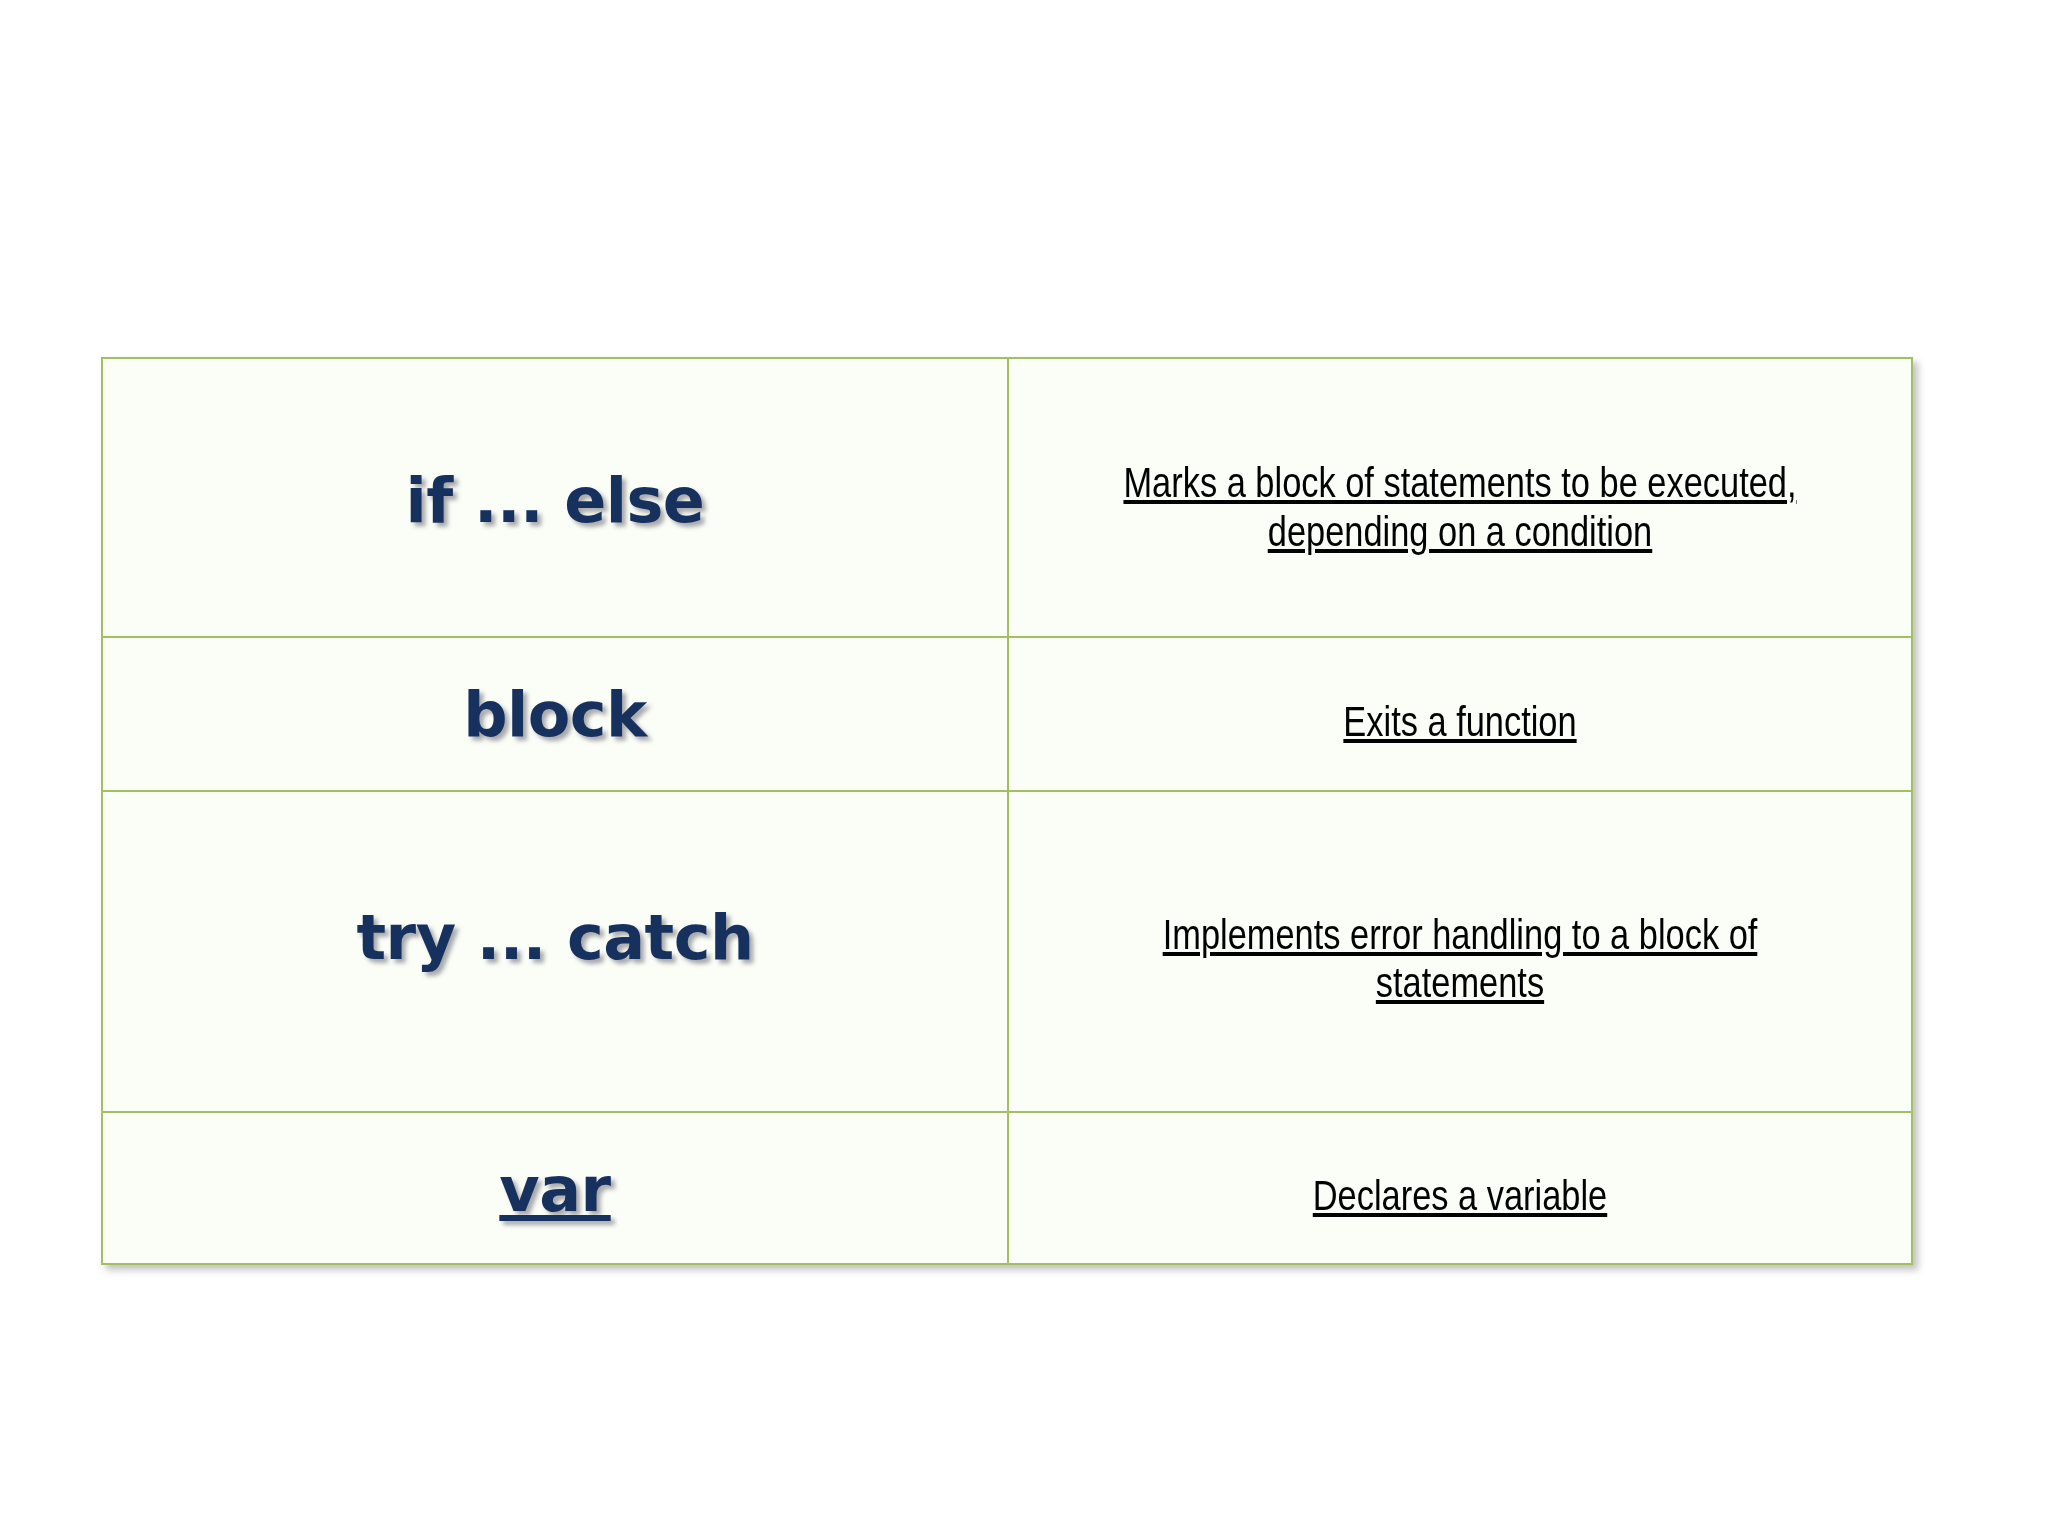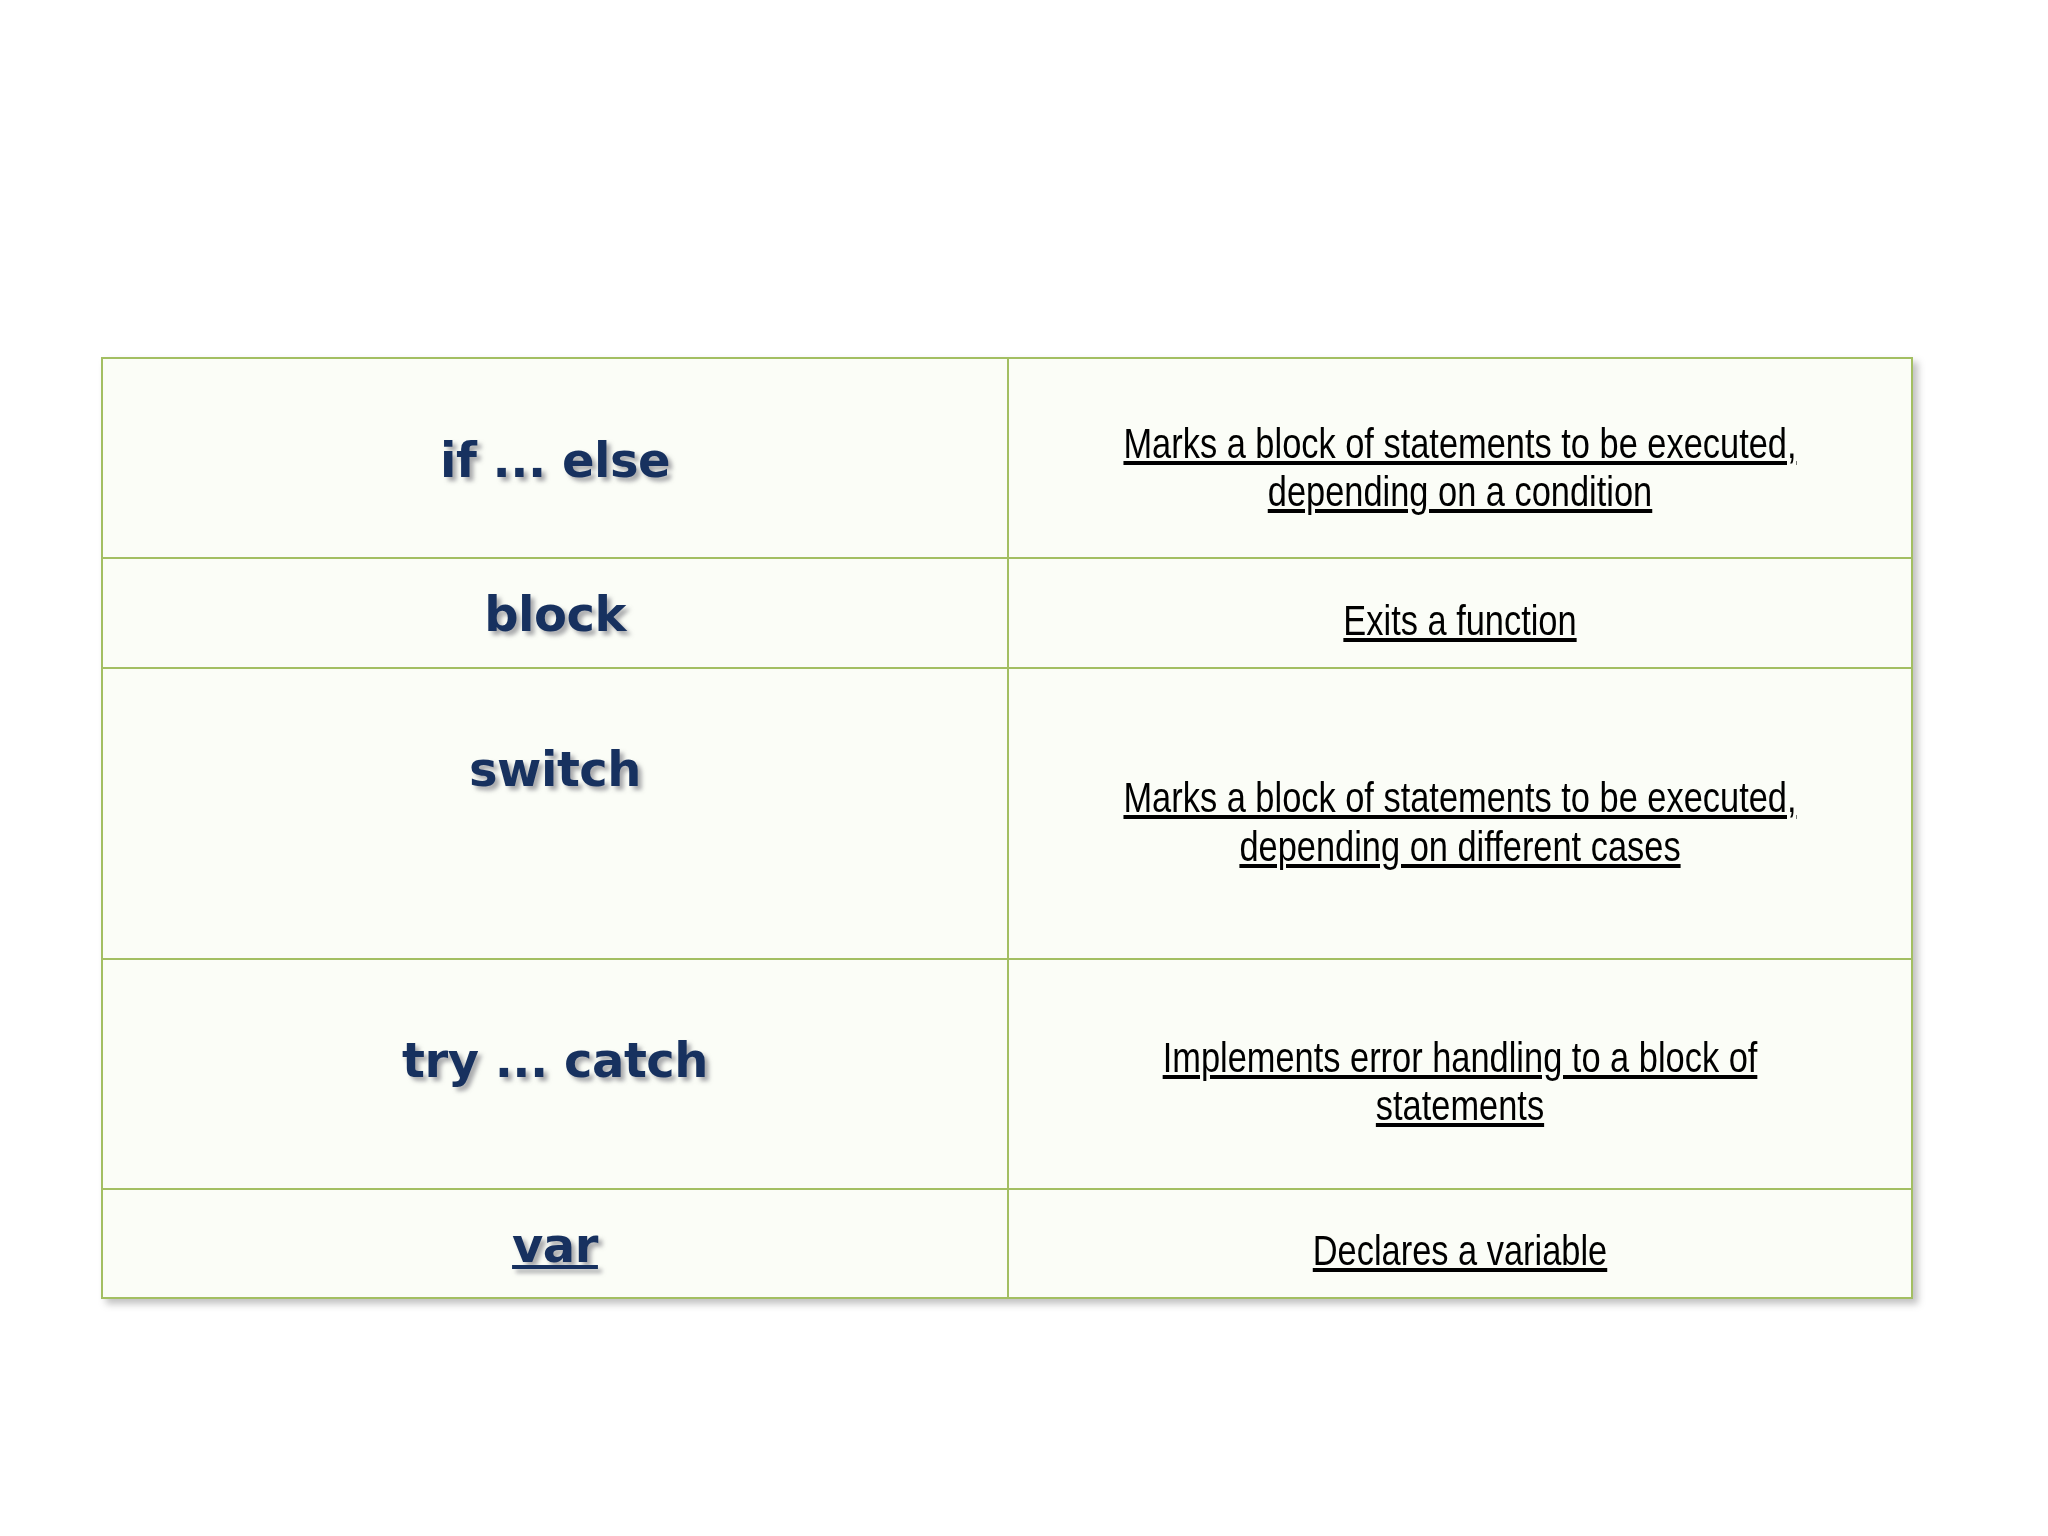--- a/index.html
+++ b/index.html
@@ -54,21 +54,21 @@
 
   
   td.kw-cell {
     vertical-align: middle;
   }
   .kw-text {
     display: block;
     color: #17315f;
     font-family: "DejaVu Sans", sans-serif;
     font-weight: bold;
-    font-size: 48px;
+    font-size: 62px;
     line-height: 1.05;
     letter-spacing: -0.5px;
     text-align: center;
     text-shadow: 4px 4px 4px rgba(100,100,110,0.55);
     white-space: nowrap;
   }
 
   
   td.desc-cell {
     vertical-align: top;
@@ -122,28 +122,20 @@
 
       <tr class="r2" style="height:110px">
         <td class="kw-cell">
           <span class="kw-text">block</span>
         </td>
         <td class="desc-cell">
           <span class="desc-text">Exits a function</span>
         </td>
       </tr>
 
-      <tr class="r3" style="height:291px">
-        <td class="kw-cell">
-          <span class="kw-text">switch</span>
-        </td>
-        <td class="desc-cell">
-          <span class="desc-text">Marks a block of statements to be executed, depending on different cases</span>
-        </td>
-      </tr>
 
       <tr class="r4" style="height:230px">
         <td class="kw-cell">
           <span class="kw-text">try ... catch</span>
         </td>
         <td class="desc-cell">
           <span class="desc-text">Implements error handling to a block of statements</span>
         </td>
       </tr>
 

